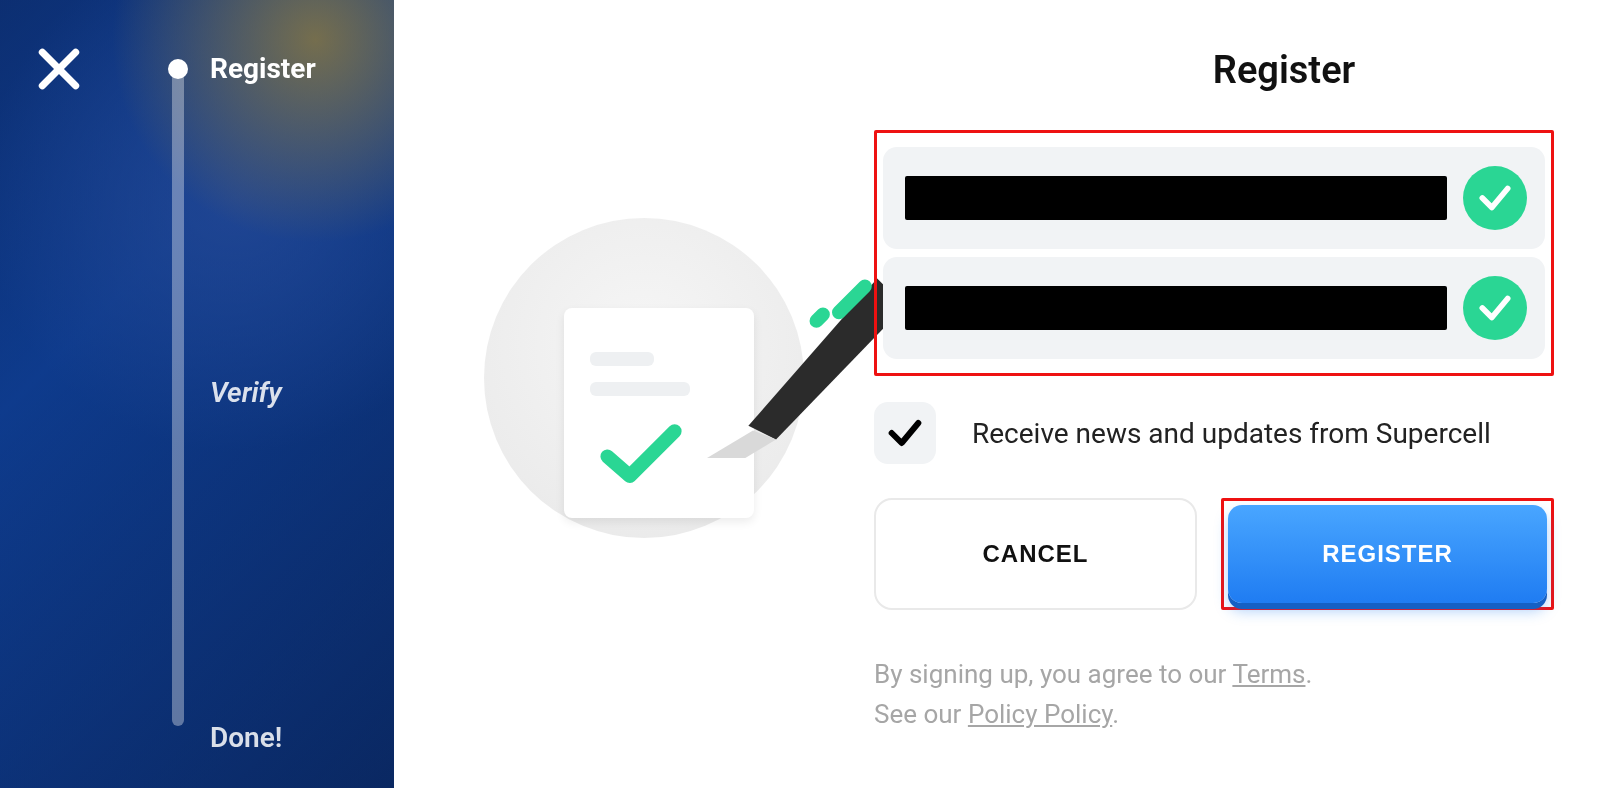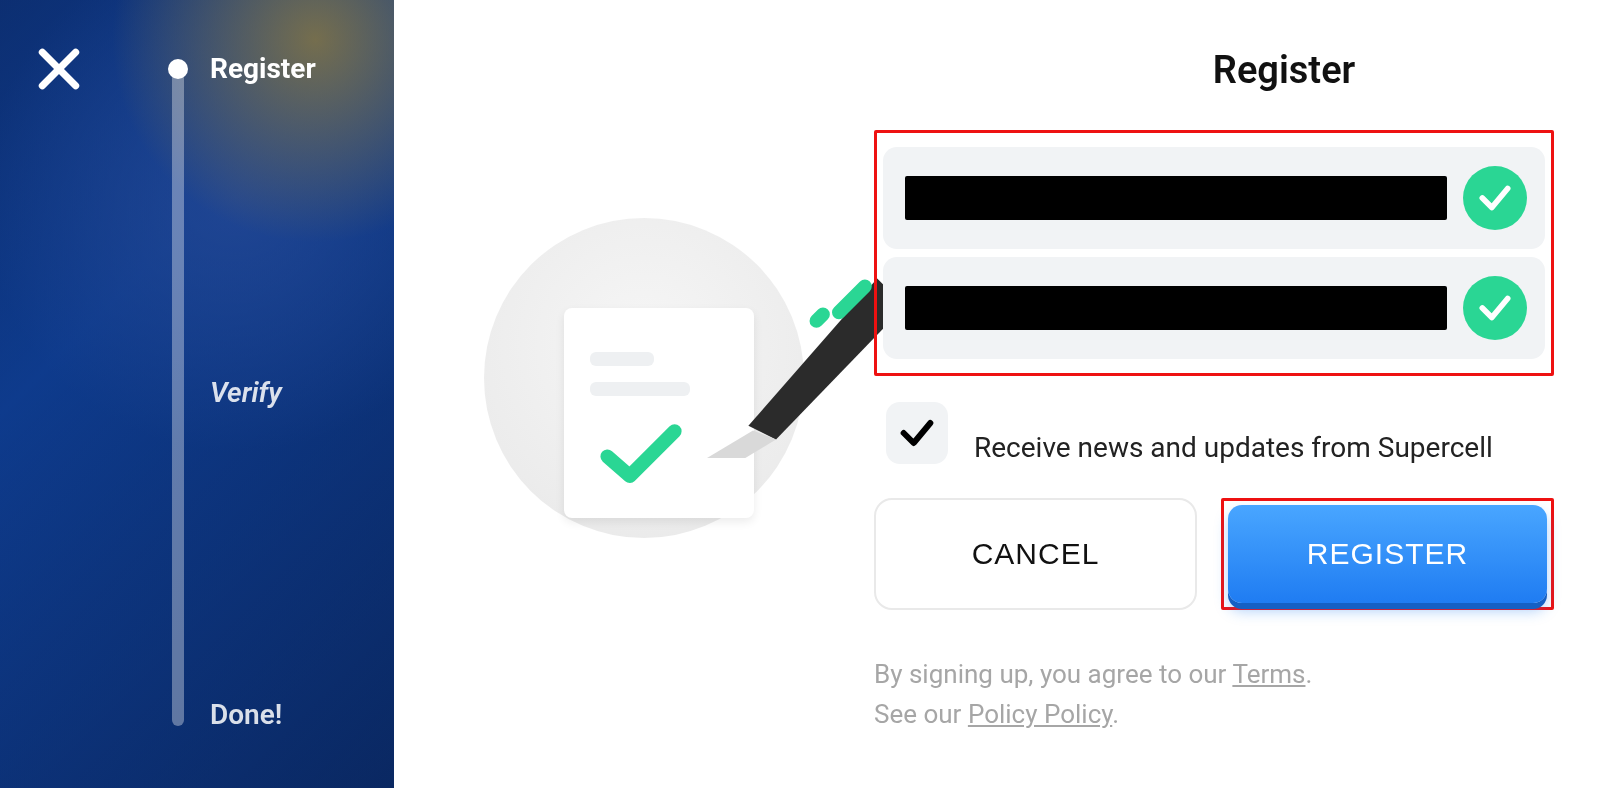--- a/index.html
+++ b/index.html
@@ -63,21 +63,21 @@
     width: 20px; height: 20px; border-radius: 50%; background: #fff; margin: 4px;
   }
   .step .label {
     font-size: 28px;
     font-weight: 600;
     color: rgba(255,255,255,0.85);
   }
   .step.active .label { color: #fff; font-weight: 700; }
   #step-register { top: -4px; }
   #step-verify   { top: 320px; font-style: italic; }
-  #step-done     { top: 642px; }
+  #step-done     { top: 665px; }
 
   
   .main {
     flex: 1;
     height: 788px;
     position: relative;
     background: #fff;
   }
 
   .heading {
@@ -148,46 +148,46 @@
   .ok {
     width: 64px; height: 64px; border-radius: 50%;
     background: #2ad694;
     display: flex; align-items: center; justify-content: center;
     flex-shrink: 0;
   }
   .ok svg { width: 38px; height: 38px; }
 
   .newsletter {
     margin-top: 26px;
-    margin-left: 12px;
-    display: flex;
-    align-items: flex-end;
-    gap: 26px;
+    margin-left: 0;
+    display: flex;
+    align-items: center;
+    gap: 36px;
   }
   .cb {
     width: 62px; height: 62px; border-radius: 14px;
     background: #f1f3f5;
     display: flex; align-items: center; justify-content: center;
     cursor: pointer;
   }
   .cb svg { width: 40px; height: 40px; }
   .newsletter-label { font-size: 28px; color: #222; }
 
   .buttons {
     margin-top: 34px;
     display: flex;
     gap: 24px;
     align-items: stretch;
   }
   .btn {
     flex: 1;
     height: 112px;
     border-radius: 18px;
-    font-size: 30px;
-    font-weight: 400;
+    font-size: 24px;
+    font-weight: 700;
     letter-spacing: 1px;
     cursor: pointer;
     display: flex; align-items: center; justify-content: center;
   }
   .btn-cancel {
     background: #fff;
     border: 2px solid #e9e9e9;
     color: #111;
   }
   .btn-register-wrap {

